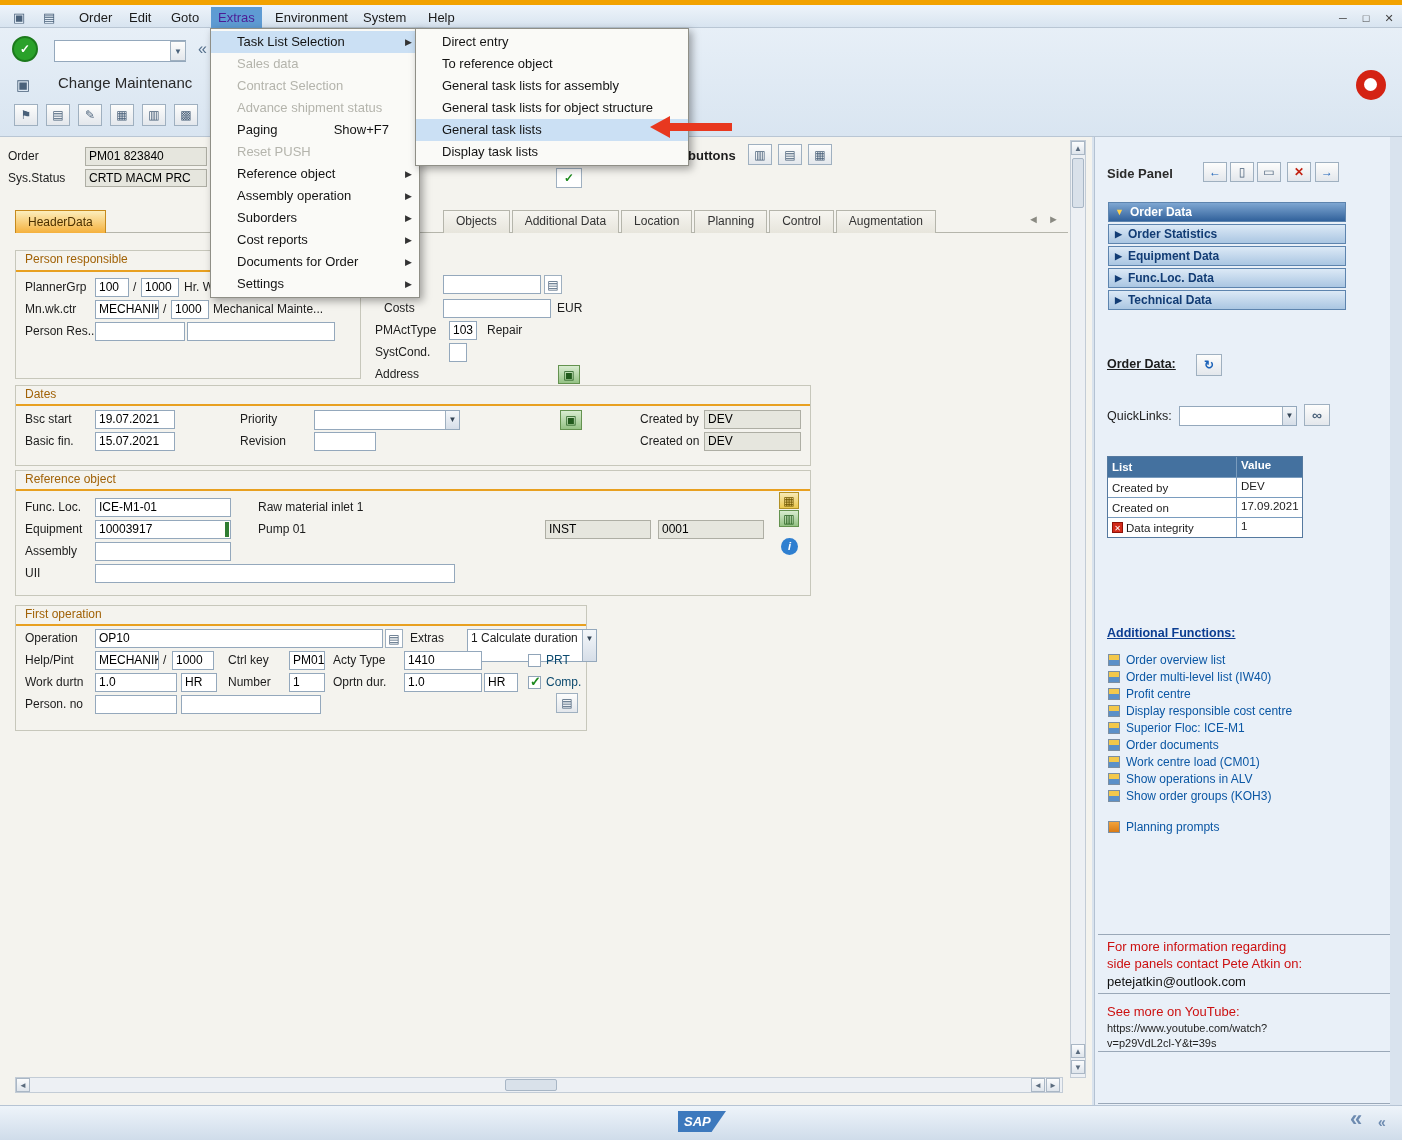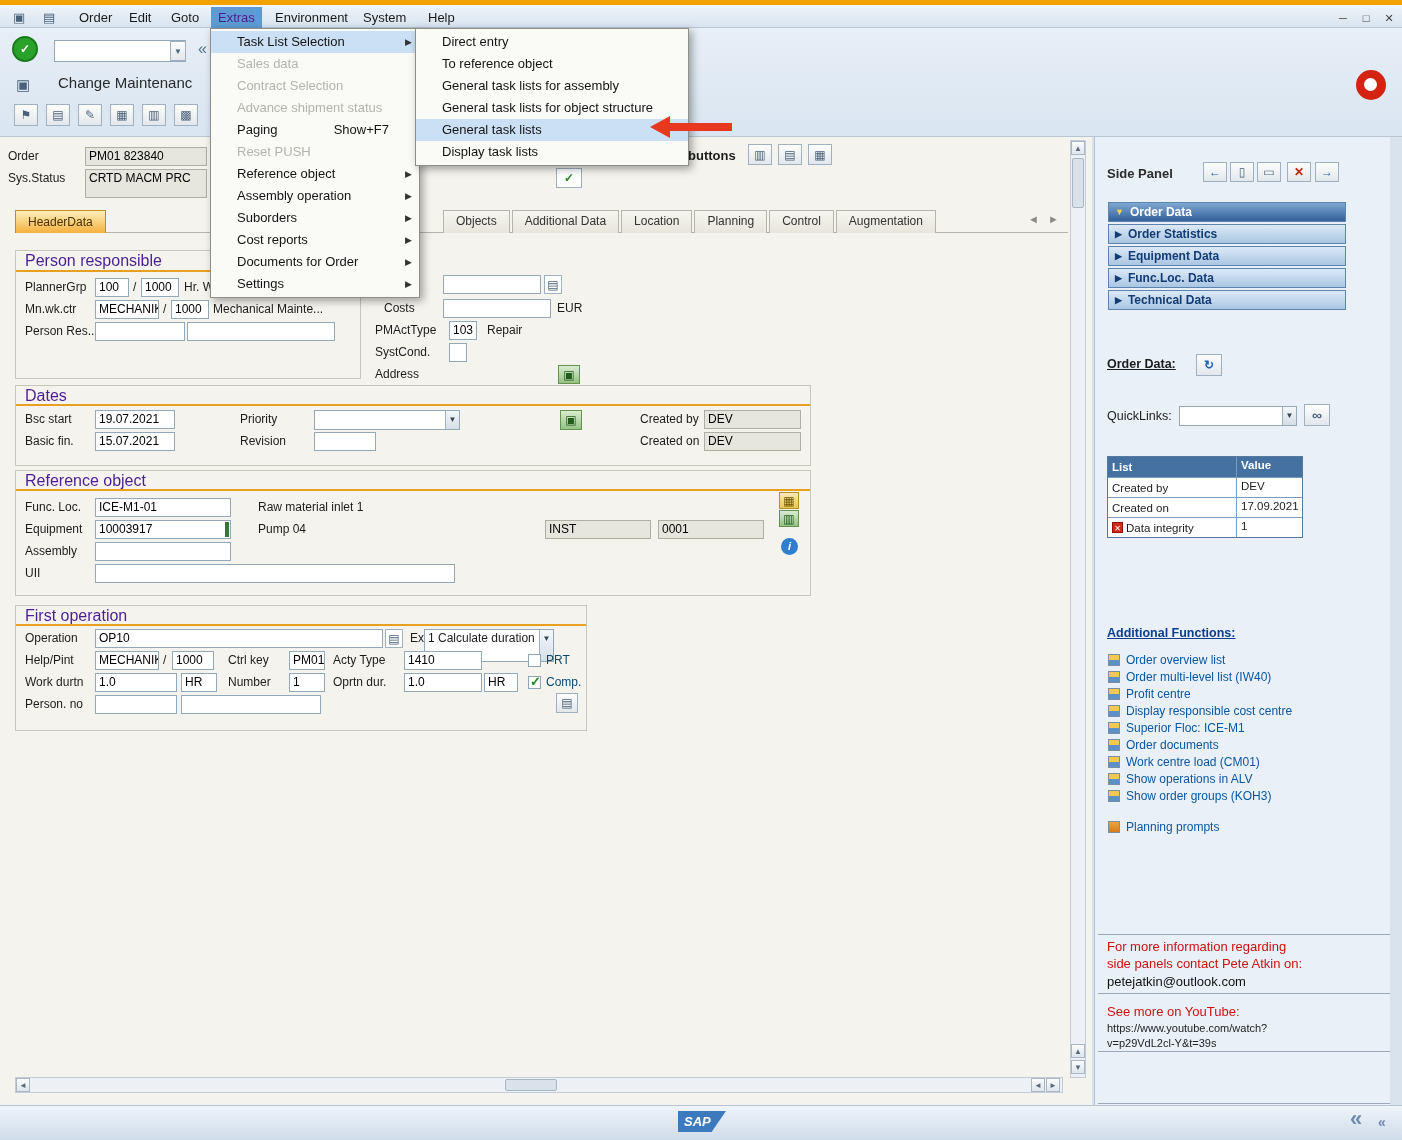--- a/index.html
+++ b/index.html
@@ -23,21 +23,21 @@
   .fro{background:#e6e6de;border-color:#aeaea4}
   .sel{position:absolute;background:#fff;border:1px solid #94a8bc;font-size:12px;line-height:17px;
        padding:0 16px 0 3px;overflow:hidden;white-space:nowrap}
   .sel .sarr{position:absolute;right:0;top:0;bottom:0;width:14px;background:linear-gradient(#f4f7fa,#d6dee8);
        border-left:1px solid #9fb0c0;font-size:8px;color:#345;text-align:center;line-height:18px}
   .ib{position:absolute;display:flex;align-items:center;justify-content:center;
       background:linear-gradient(#fdfdfc,#e3e7ec);border:1px solid #9fb0c0;font-size:12px;color:#4a617a;cursor:default}
   .ib.green{background:linear-gradient(#d8ecd0,#95c285);border-color:#64924f;color:#215a1c}
   .ib.yellow{background:linear-gradient(#f8e9b4,#ecc94f);border-color:#b29125;color:#6d5400}
   .grp{position:absolute;border:1px solid #c7c7bb}
-  .gt{position:absolute;font-size:16px;color:#4c1d95}
+  .gt{position:absolute;font-size:12px;color:#a16207}
   .gl{position:absolute;height:2px;background:#e8a020}
   .cb{position:absolute;width:13px;height:13px;background:#fff;border:1px solid #90a4b8}
   .cb.on::after{content:"✓";position:absolute;left:1px;top:-3px;color:#1e8a1e;font-weight:bold;font-size:13px}
   .gbar{position:absolute;right:1px;top:1px;bottom:1px;width:4px;background:#2f7d33}
   .infoicon{position:absolute;width:17px;height:17px;border-radius:50%;background:#2f7fd0;color:#fff;
       font-size:11px;font-weight:bold;font-style:italic;text-align:center;line-height:17px}
   
   .tabrow{position:absolute;display:flex}
   .tab{height:23px;padding:3px 12px;font-size:12px;color:#333;margin-right:2px;white-space:nowrap;
        background:linear-gradient(#f6f5f0,#e7e5dc);border:1px solid #b5b5ab;border-bottom:none}
@@ -130,21 +130,21 @@
 <div class="abs" style="left:0;top:137px;width:1092px;height:968px;background:#f4f3ee"></div>
 <div id="sidepanel-bg"></div>
 
 <span class="lbl" style="left:8px;top:149px">Order</span>
 <div class="fld fro" style="left:85px;top:147px;width:122px;height:19px">PM01 823840</div>
 <span class="lbl" style="left:688px;top:148px;font-weight:bold;font-size:13px">buttons</span>
 <div class="ib" style="left:748px;top:144px;width:24px;height:21px">▥</div>
 <div class="ib" style="left:778px;top:144px;width:24px;height:21px">▤</div>
 <div class="ib" style="left:808px;top:144px;width:24px;height:21px">▦</div>
 <span class="lbl" style="left:8px;top:171px">Sys.Status</span>
-<div class="fld fro" style="left:85px;top:169px;width:122px;height:29px">CRTD MACM PRC</div>
+<div class="fld fro" style="left:85px;top:169px;width:122px;height:18px">CRTD MACM PRC</div>
 <div class="ib" style="left:556px;top:168px;width:26px;height:20px;background:#fff;color:#1e8a1e;font-weight:bold">✓</div>
 
 <div class="abs" style="left:15px;top:232px;width:1053px;height:1px;background:#b5b5ab"></div>
 <div class="tabrow" style="left:15px;top:210px">
   <div class="tab sel">HeaderData</div>
   <div class="tab">Operations</div>
 </div>
 <div class="tabrow" style="left:443px;top:210px">
   <div class="tab">Objects</div>
   <div class="tab">Additional Data</div>
@@ -210,39 +210,39 @@
 <span class="gt" style="left:25px;top:472px">Reference object</span>
 <div class="gl" style="left:16px;top:489px;width:794px"></div>
 <span class="lbl" style="left:25px;top:500px">Func. Loc.</span>
 <div class="fld" style="left:95px;top:498px;width:136px;height:19px">ICE-M1-01</div>
 <span class="lbl" style="left:258px;top:500px">Raw material inlet 1</span>
 <span class="lbl" style="left:25px;top:522px">Equipment</span>
 <div class="fld" style="left:95px;top:520px;width:136px;height:19px">
   <span>10003917</span>
   <span class="gbar"></span>
 </div>
-<span class="lbl" style="left:258px;top:522px">Pump 04</span>
+<span class="lbl" style="left:258px;top:522px">Pump 01</span>
 <div class="fld fro" style="left:545px;top:520px;width:106px;height:19px">INST</div>
 <div class="fld fro" style="left:658px;top:520px;width:106px;height:19px">0001</div>
 <span class="lbl" style="left:25px;top:544px">Assembly</span>
 <div class="fld" style="left:95px;top:542px;width:136px;height:19px"></div>
 <span class="lbl" style="left:25px;top:566px">UII</span>
 <div class="fld" style="left:95px;top:564px;width:360px;height:19px"></div>
 <div class="ib yellow" style="left:779px;top:492px;width:20px;height:17px">▦</div>
 <div class="ib green" style="left:779px;top:510px;width:20px;height:17px">▥</div>
 <div class="infoicon" style="left:781px;top:538px">i</div>
 
 <div class="grp" style="left:15px;top:605px;width:572px;height:126px"></div>
 <span class="gt" style="left:25px;top:607px">First operation</span>
 <div class="gl" style="left:16px;top:624px;width:570px"></div>
 <span class="lbl" style="left:25px;top:631px">Operation</span>
 <div class="fld" style="left:95px;top:629px;width:288px;height:19px">OP10</div>
 <div class="ib" style="left:385px;top:629px;width:18px;height:19px;background:#fff">▤</div>
 <span class="lbl" style="left:410px;top:631px">Extras</span>
-<div class="sel" style="left:424px;top:629px;width:130px;height:33px">
+<div class="sel" style="left:467px;top:629px;width:130px;height:33px">
   <span>1 Calculate duration</span>
   <span class="sarr">▼</span>
 </div>
 <span class="lbl" style="left:25px;top:653px">Help/Pint</span>
 <div class="fld" style="left:95px;top:651px;width:64px;height:19px">MECHANIK</div>
 <span class="lbl" style="left:163px;top:653px">/</span>
 <div class="fld" style="left:172px;top:651px;width:42px;height:19px">1000</div>
 <span class="lbl" style="left:228px;top:653px">Ctrl key</span>
 <div class="fld" style="left:289px;top:651px;width:36px;height:19px">PM01</div>
 <span class="lbl" style="left:333px;top:653px">Acty Type</span>

